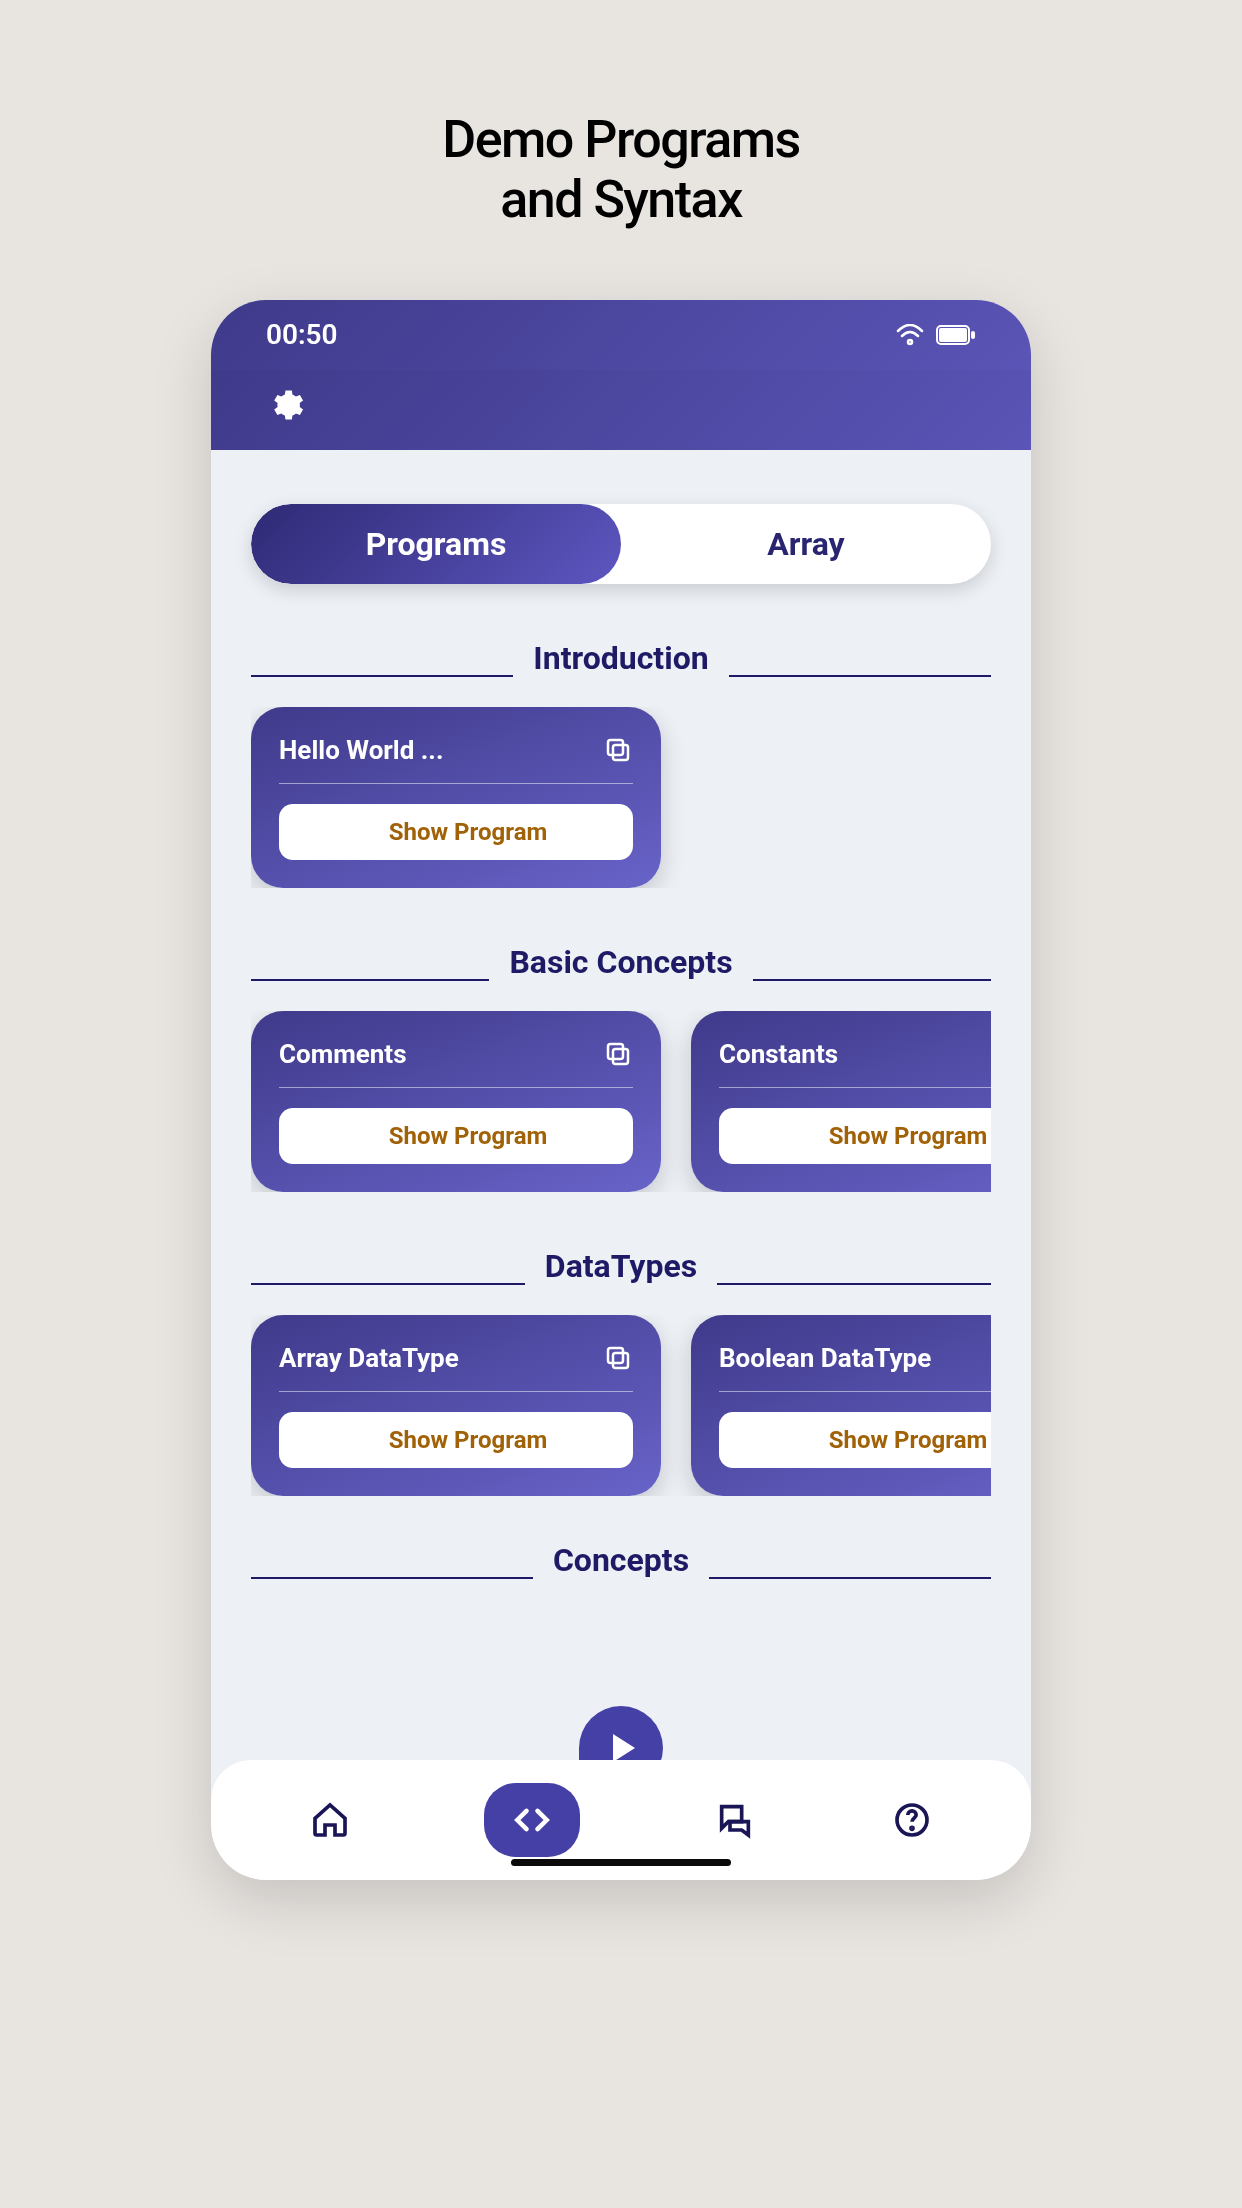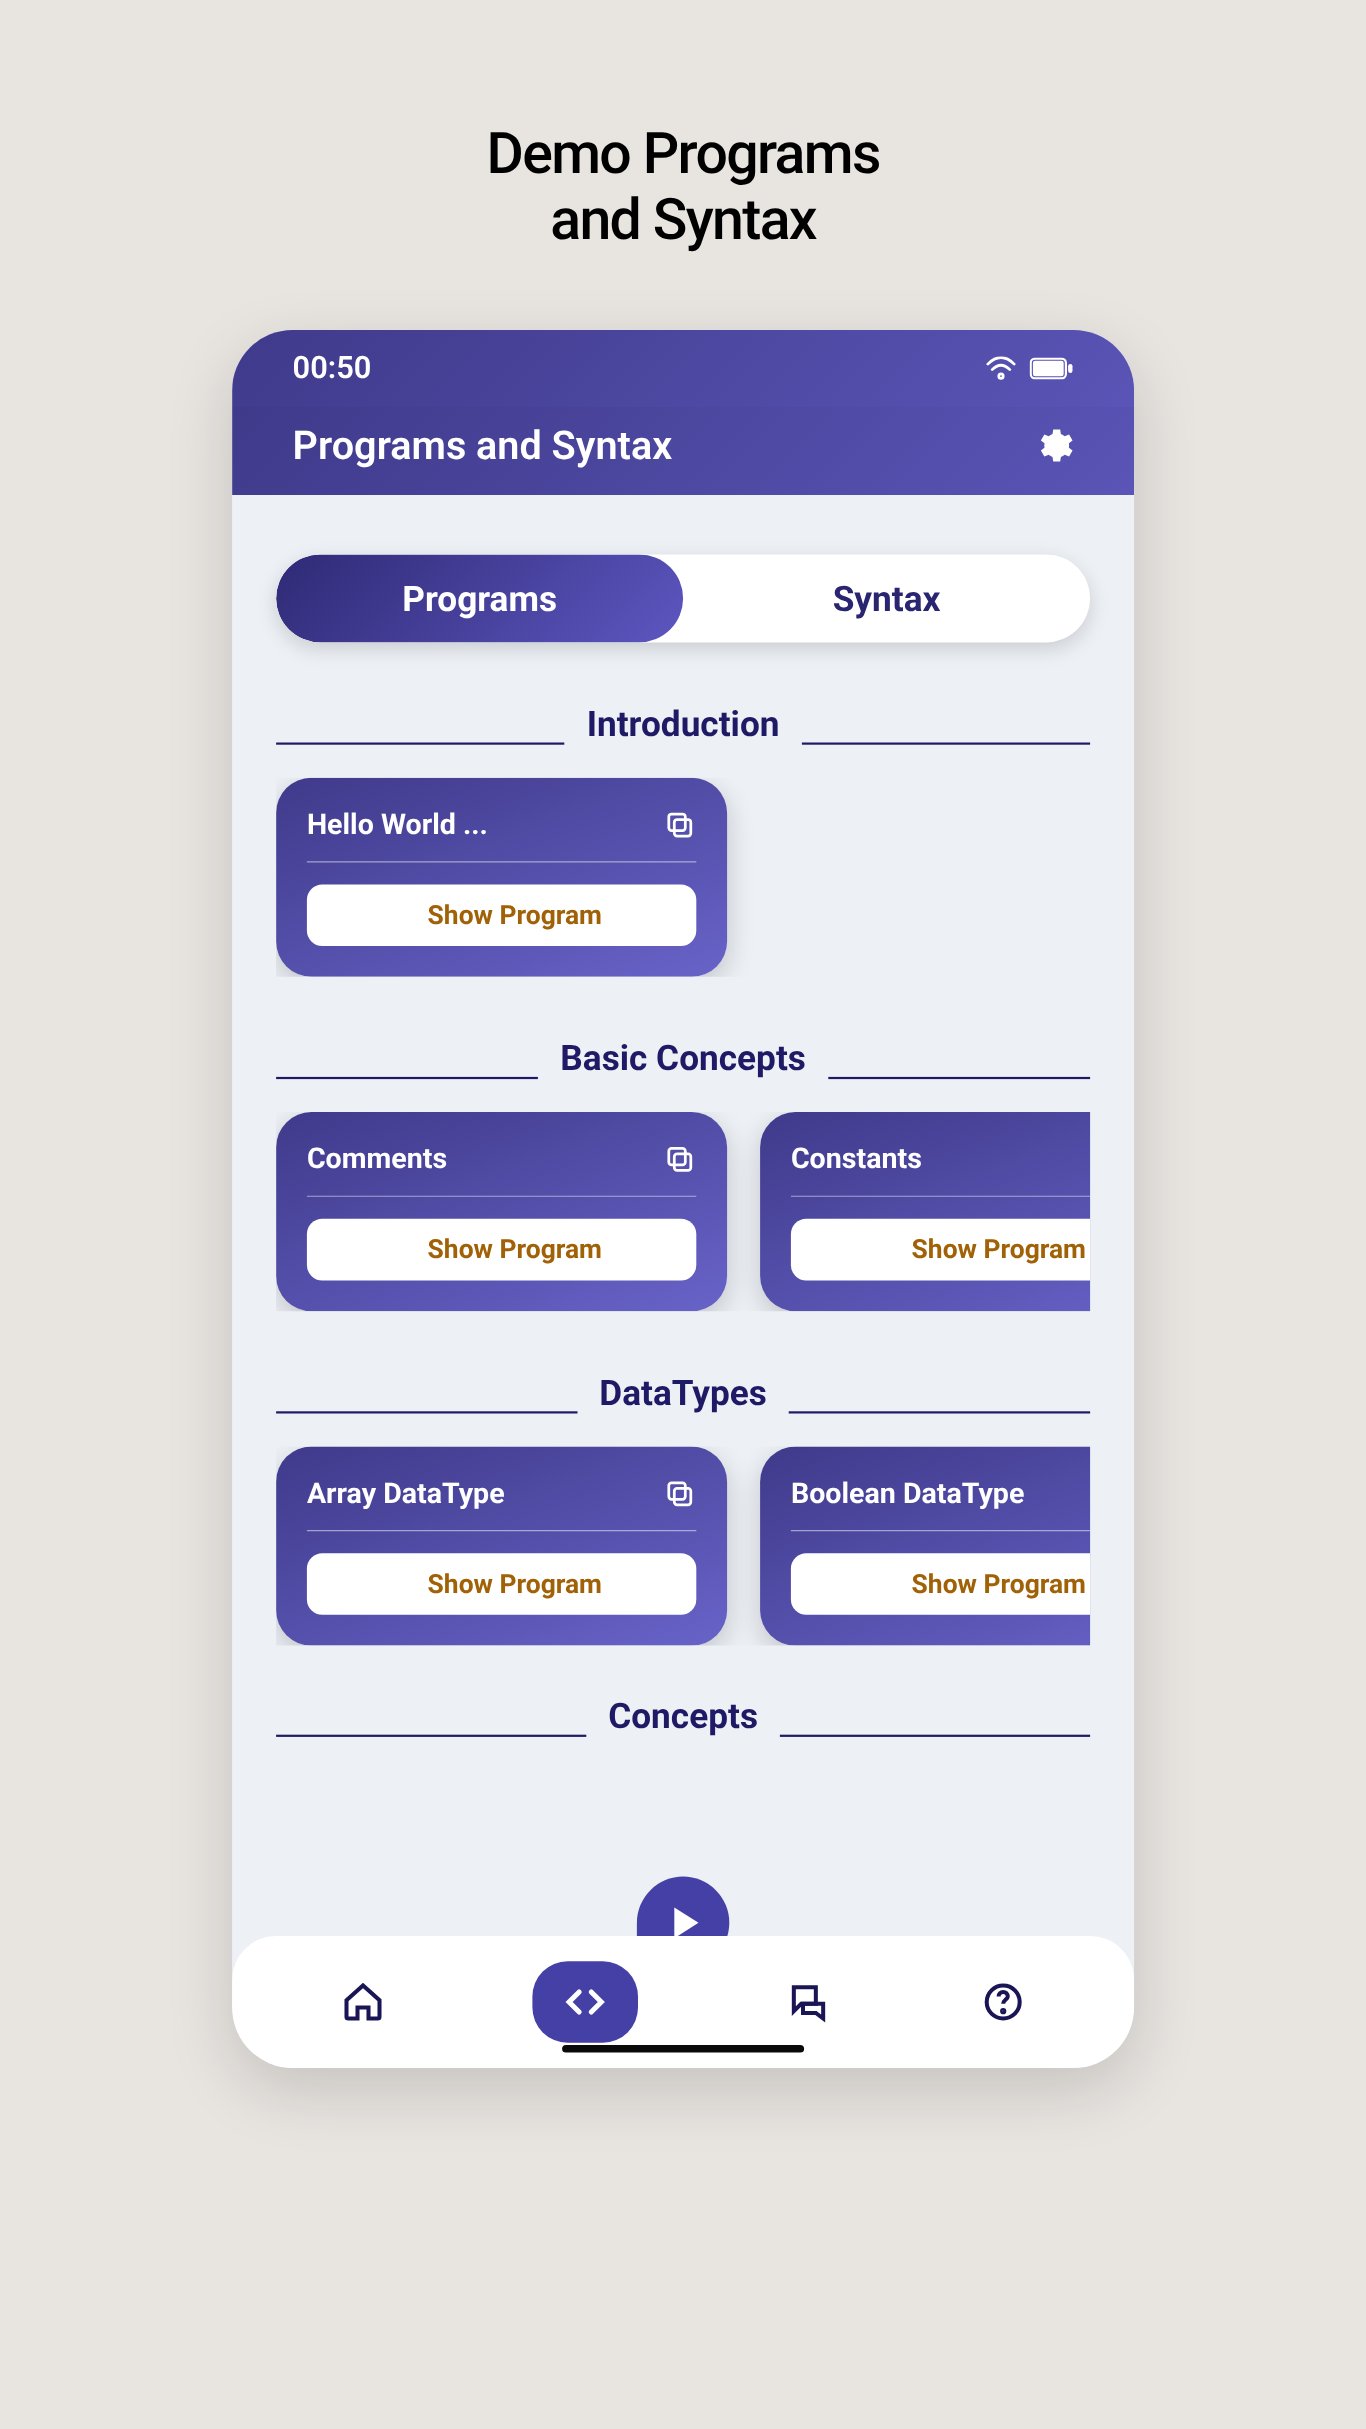--- a/index.html
+++ b/index.html
@@ -173,30 +173,29 @@
         </svg>
       <svg class="battery-icon" width="40" height="20" viewBox="0 0 40 20">
           <rect x="1" y="1" width="32" height="18" rx="4" fill="none" stroke="#fff" stroke-width="2"></rect>
           <rect x="3" y="3" width="28" height="14" rx="2" fill="#fff"></rect>
           <rect x="35" y="6" width="4" height="8" rx="2" fill="#fff"></rect>
         </svg>
     </span>
   </div>
 
   <div class="header">
-    <span class="header-title">Programs and Syntax</span>
     <svg class="gear" viewBox="0 0 24 24" fill="#fff">
         <path d="M12 8a4 4 0 1 0 0 8 4 4 0 0 0 0-8zm9.4 4a7.6 7.6 0 0 0-.1-1.3l2.1-1.6-2-3.4-2.5 1a7.7 7.7 0 0 0-2.2-1.3l-.4-2.6h-4l-.4 2.6a7.7 7.7 0 0 0-2.2 1.3l-2.5-1-2 3.4 2.1 1.6a7.6 7.6 0 0 0 0 2.6l-2.1 1.6 2 3.4 2.5-1a7.7 7.7 0 0 0 2.2 1.3l.4 2.6h4l.4-2.6a7.7 7.7 0 0 0 2.2-1.3l2.5 1 2-3.4-2.1-1.6c.07-.43.1-.86.1-1.3z"></path>
       </svg>
   </div>
 
   <div class="seg-wrap">
     <div class="seg">
       <div class="seg-item active">Programs</div>
-      <div class="seg-item">Syntax</div>
+      <div class="seg-item">Array</div>
     </div>
   </div>
 
   <div class="content">
 
     <div class="section">
       <div class="section-heading">
         <span class="line"></span>
         <span class="label">Introduction</span>
         <span class="line"></span>

